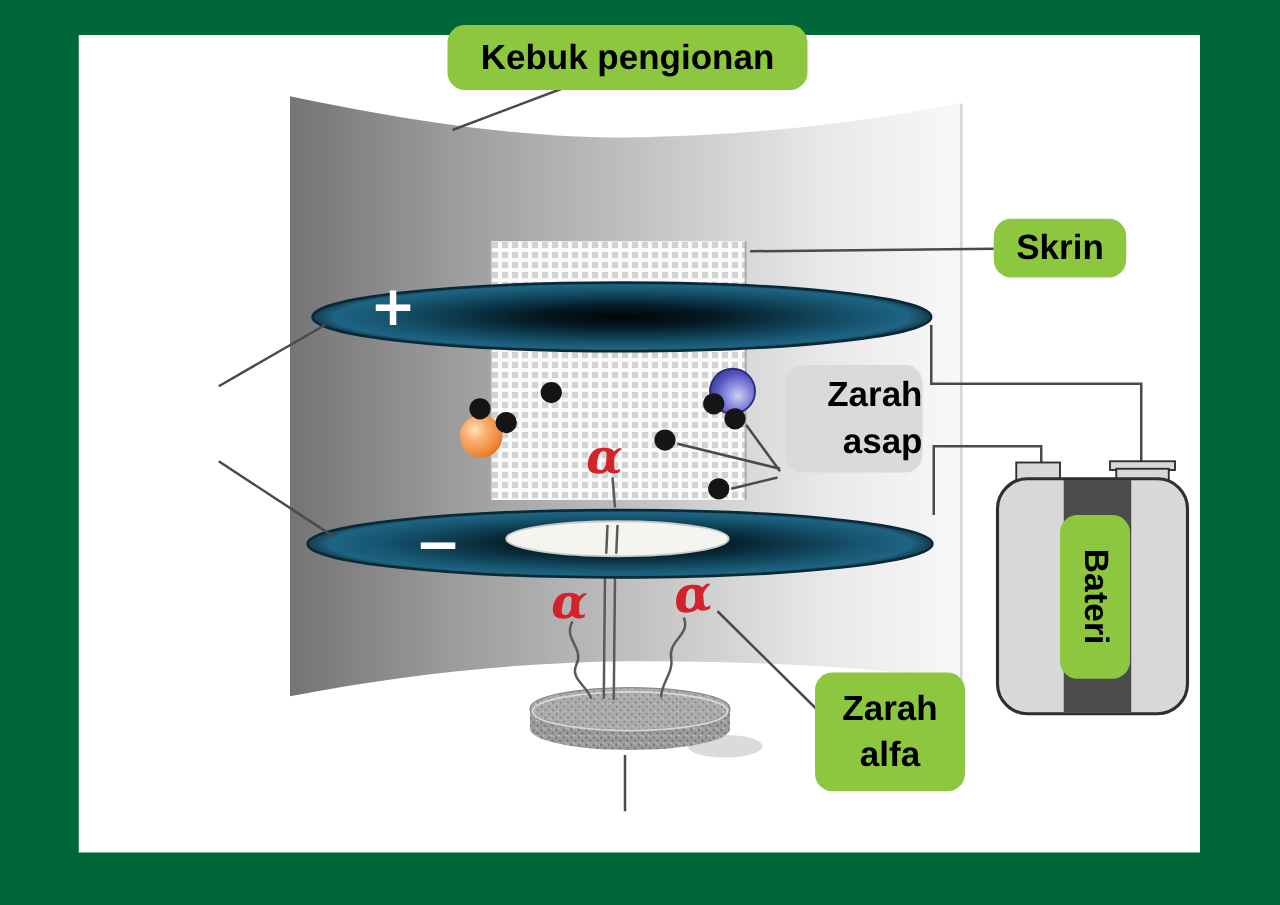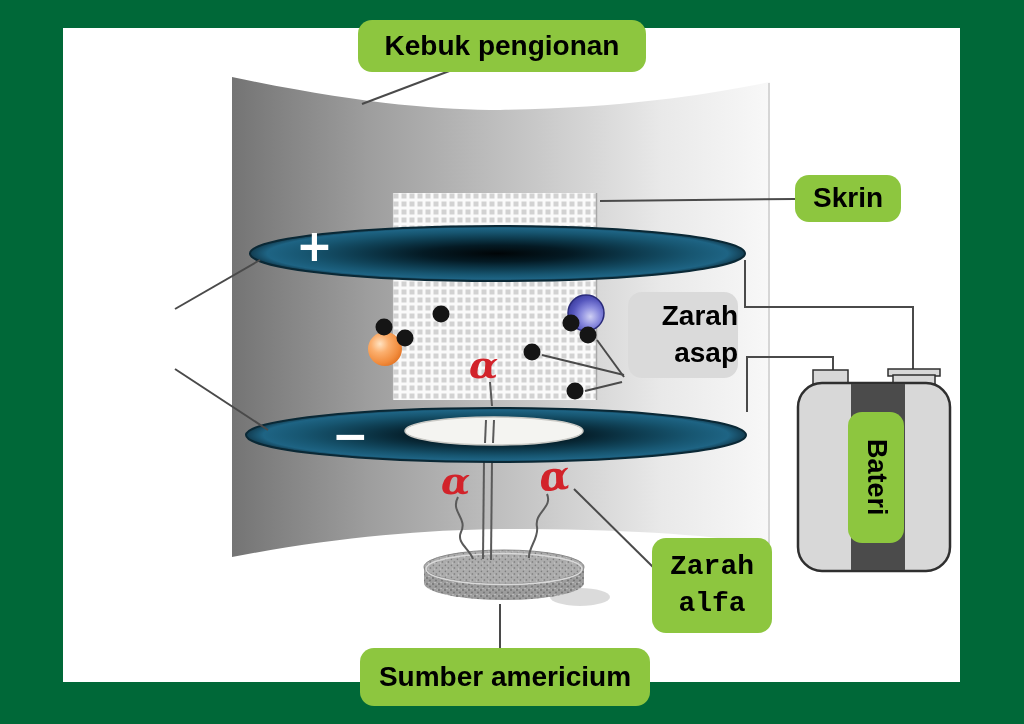--- a/index.html
+++ b/index.html
@@ -160,15 +160,14 @@
   <div class="sign" style="left:332px;top:414px;font-size:44px;">−</div>
 
   <div class="alpha" style="left:469px;top:346px;font-size:38px;">α</div>
   <div class="alpha" style="left:441px;top:462px;font-size:38px;">α</div>
   <div class="alpha" style="left:539px;top:456px;font-size:40px;transform:rotate(-6deg);">α</div>
 
   <div class="label" style="left:795px;top:175px;width:106px;height:47px;">Skrin</div>
   <div class="label" style="left:358px;top:20px;width:288px;height:52px;">Kebuk pengionan</div>
   <div class="label gray" style="left:628px;top:292px;width:110px;height:86px;text-align:right;">Zarah asap</div>
   <div class="label vertical" style="left:848px;top:412px;width:56px;height:131px;font-size:27px;">Bateri</div>
-  <div class="label" style="left:652px;top:538px;width:120px;height:95px;padding:0 10px;font-family:Liberation Mono, monospace;">Zarah alfa</div>
-  <div class="label" style="left:360px;top:648px;width:290px;height:58px;">Sumber americium</div>
+  <div class="label" style="left:652px;top:538px;width:120px;height:95px;padding:0 10px;">Zarah alfa</div>
 </div>
 
 </body></html>

